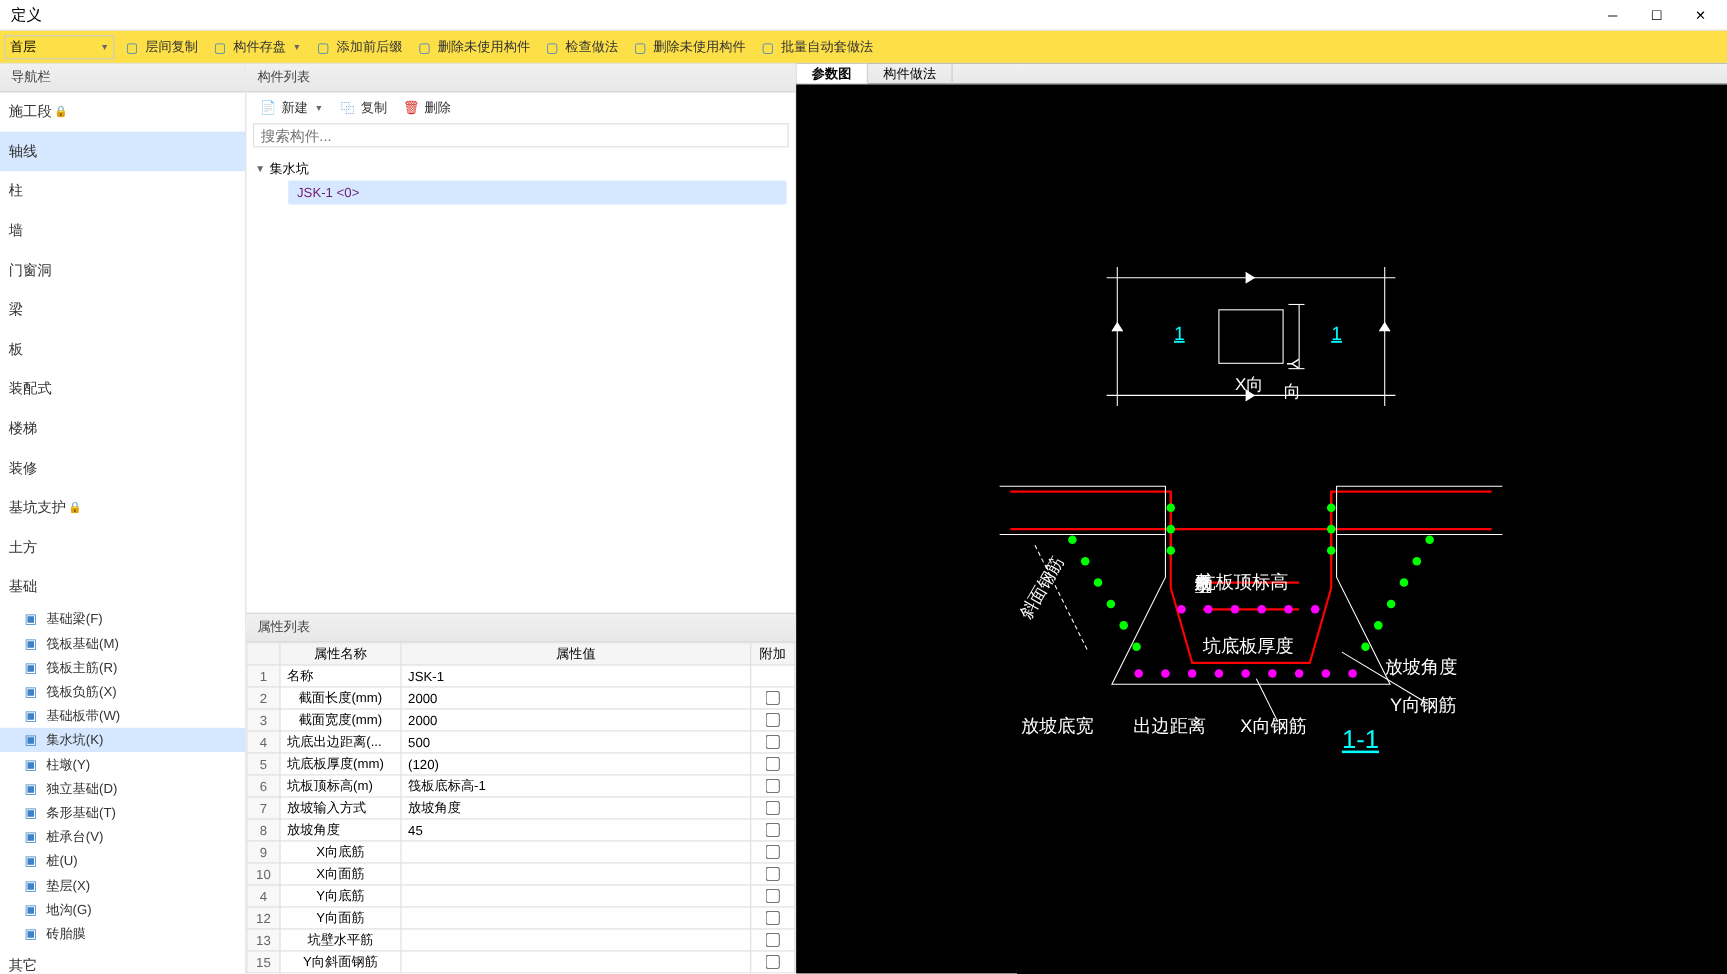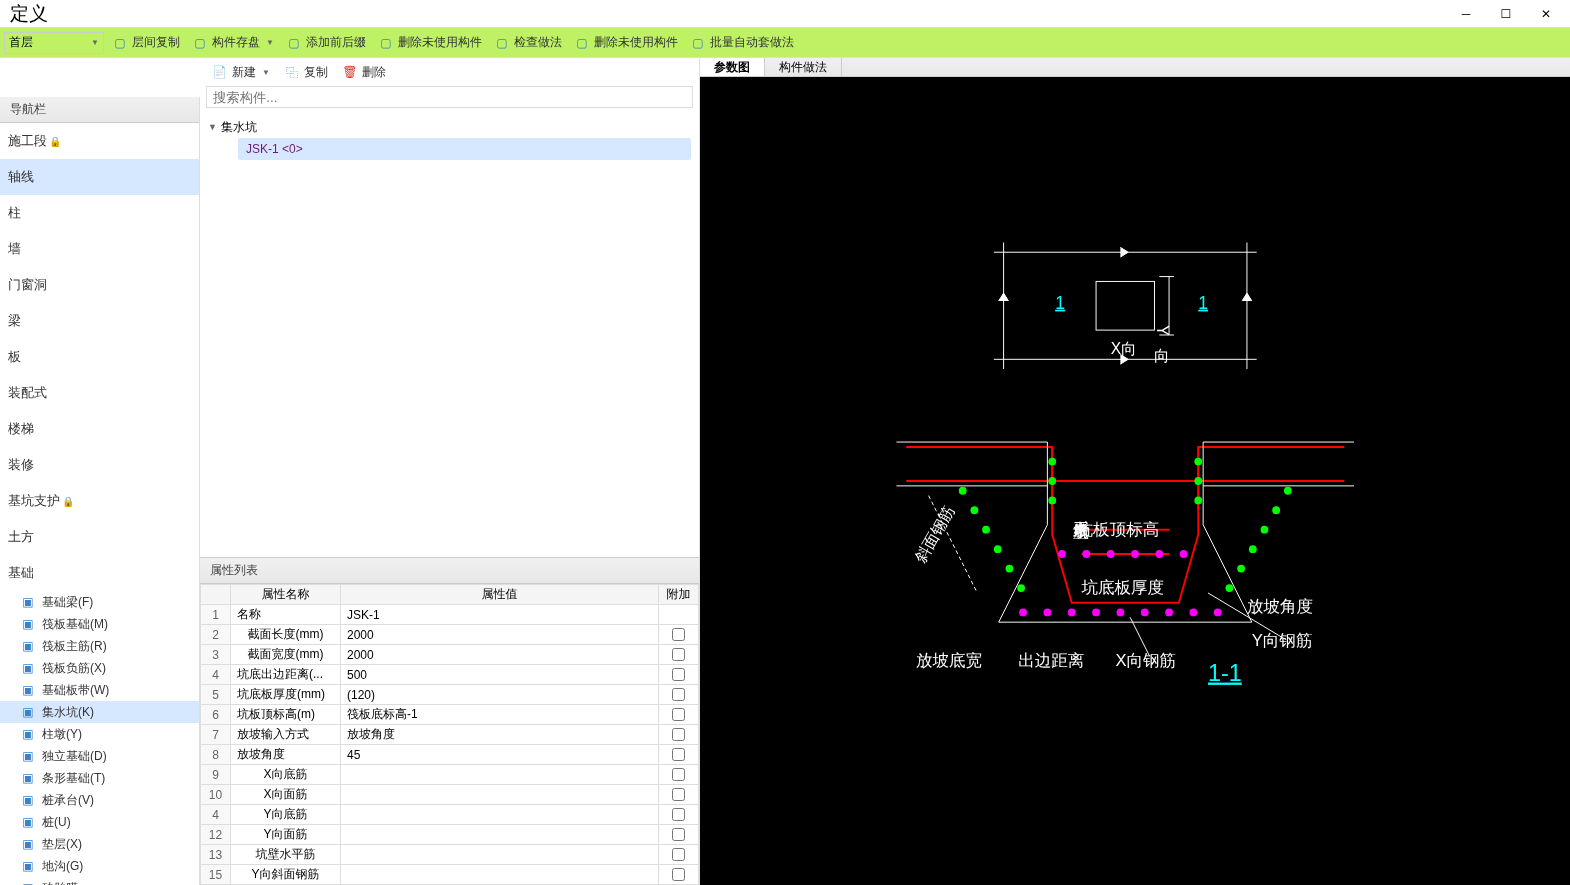--- a/index.html
+++ b/index.html
@@ -1,32 +1,32 @@
 <!DOCTYPE html>
 <html><head>
 <meta charset="utf-8">
 <style>
 * { box-sizing: border-box; margin: 0; padding: 0; font-family: "Microsoft YaHei", sans-serif; }
 body { overflow: hidden; font-size: 12px; background: #f5f5f5; }
 .container { width: 1570px; height: 885px; display: flex; flex-direction: column; background: #fff; }
 
 .titlebar { height: 28px; display: flex; align-items: center; justify-content: space-between; border-bottom: 1px solid #ddd; padding: 0 4px; }
-.titlebar .title { font-size: 19px; padding-left: 6px; }
+.titlebar .title { font-size: 14px; padding-left: 6px; }
 .win-controls { display: flex; }
 .win-controls div { width: 40px; height: 26px; display: flex; align-items: center; justify-content: center; cursor: pointer; }
 
-.toolbar { height: 30px; display: flex; align-items: center; gap: 2px; border-bottom: 1px solid #ddd; padding: 0 4px; background: #bef264; }
+.toolbar { height: 30px; display: flex; align-items: center; gap: 2px; border-bottom: 1px solid #ddd; padding: 0 4px; background: #fde047; }
 .tb-select { width: 100px; height: 22px; border: 1px solid #ccc; padding: 0 4px; display: flex; align-items: center; justify-content: space-between; }
 .tb-select .arrow { font-size: 8px; color: #666; }
 .tb-btn { height: 24px; display: flex; align-items: center; gap: 4px; padding: 0 6px; cursor: pointer; font-size: 12px; color: #333; }
 .tb-icon { width: 16px; height: 16px; display: flex; align-items: center; justify-content: center; color: #3b82c8; }
 
 .main { flex: 1; display: flex; min-height: 0; }
 
-.nav-panel { width: 200px; display: flex; flex-direction: column; border-right: 1px solid #ddd; margin-top: 39px; }
+.nav-panel { width: 224px; display: flex; flex-direction: column; border-right: 1px solid #ddd; }
 .panel-header { height: 26px; display: flex; align-items: center; padding: 0 10px; background: linear-gradient(#f0f0f0,#e8e8e8); border-bottom: 1px solid #ccc; font-size: 12px; color: #444; }
 .nav-body { flex: 1; overflow-y: auto; }
 .nav-item { height: 22px; display: flex; align-items: center; padding: 18px 8px; cursor: pointer; font-size: 13px; color: #333; }
 .nav-item.selected { background: #d6e8ff; }
 .nav-item .lock { font-size: 10px; color: #888; margin-left: 2px; }
 .nav-sub { display: flex; align-items: center; height: 22px; padding-left: 20px; cursor: pointer; gap: 6px; color: #333; }
 .nav-sub.selected { background: #d6e8ff; }
 .nav-sub .icon { width: 16px; height: 16px; display: flex; align-items: center; justify-content: center; color: #3b82c8; }
 
 .mid-panel { width: 500px; display: flex; flex-direction: column; border-right: 1px solid #ddd; }
@@ -212,20 +212,21 @@
           <div class="nav-item">
             <span>其它</span>
           </div>
           <div class="nav-item">
             <span>自定义</span>
           </div>
         </div>
     </div>
 
     <div class="mid-panel">
+      <div class="panel-header">构件列表</div>
       <div class="mid-body">
         <div class="mid-toolbar" id="mid-toolbar">
             <div class="tb-btn">
               <span class="tb-icon" style="color:#3b82c8">📄</span>
               <span>新建</span>
               <span style="font-size:8px;color:#666;margin-left:2px">▼</span>
             </div>
             <div class="tb-btn">
               <span class="tb-icon" style="color:#3b82c8">⿻</span>
               <span>复制</span>

